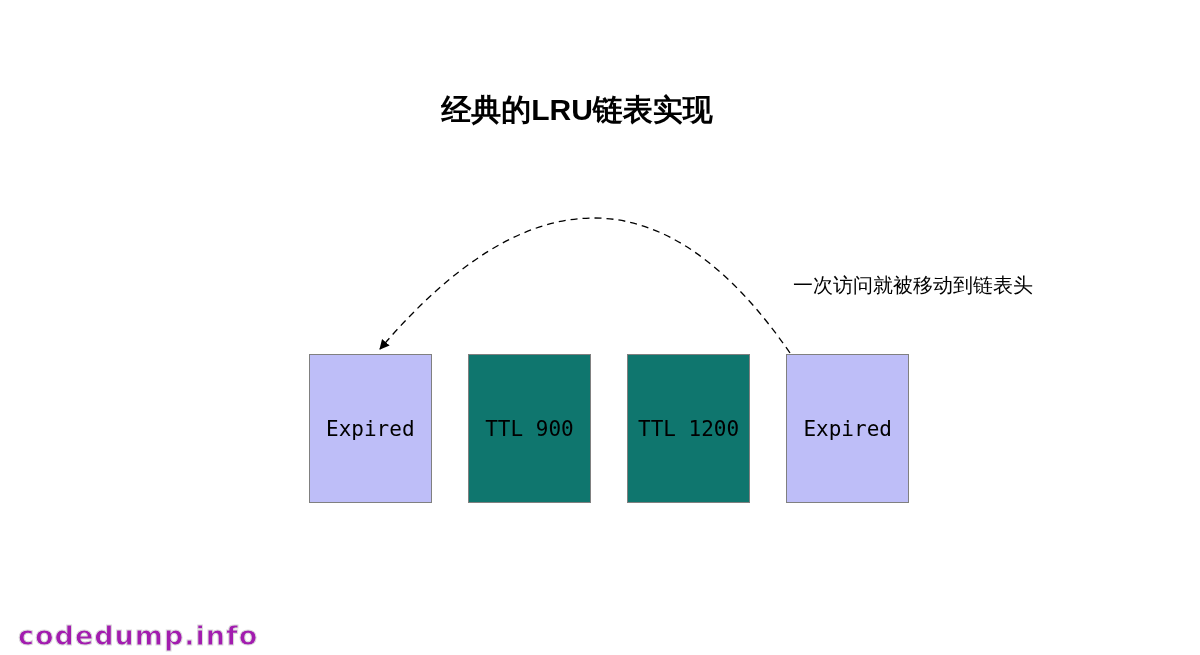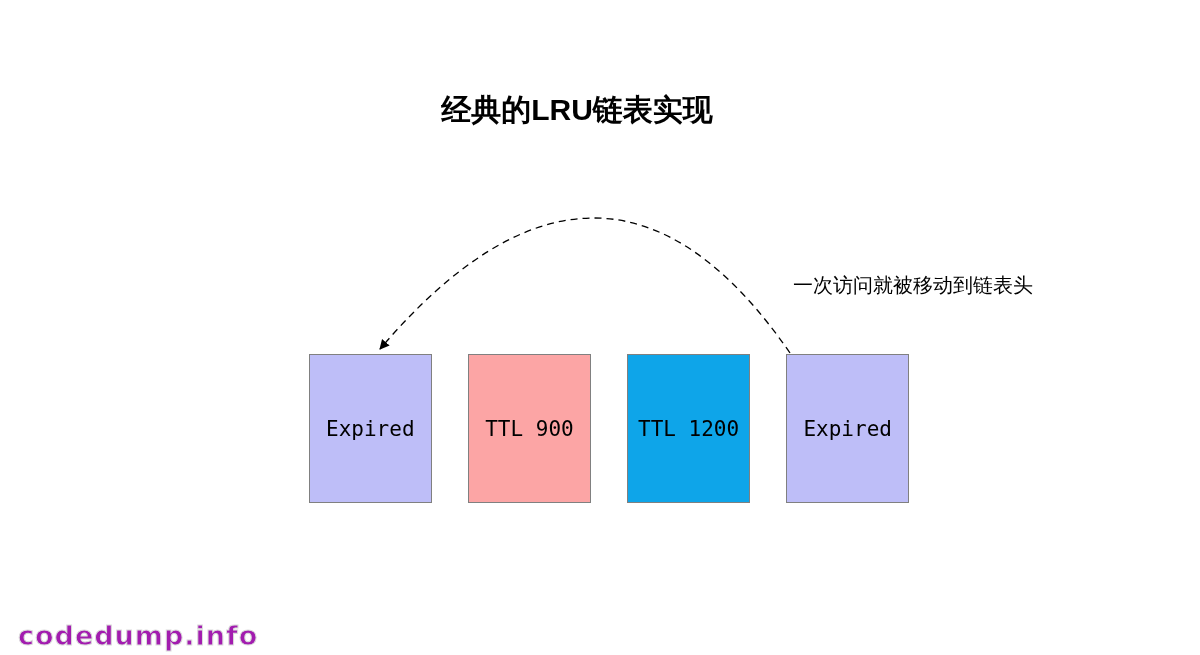--- a/index.html
+++ b/index.html
@@ -93,24 +93,24 @@
     </defs>
     <path class="arc-path" d="M 790 353 Q 605 85 380 349" marker-end="url(#arrowhead)"></path>
   </svg>
 
   <div class="annotation">一次访问就被移动到链表头</div>
 
   <div class="node-row">
     <div class="node" style="background: rgb(190, 190, 248);">
       <span>Expired</span>
     </div>
-    <div class="node" style="background: #fca5a5;">
+    <div class="node" style="background: #0f766e;">
       <span>TTL 900</span>
     </div>
-    <div class="node" style="background: #0ea5e9;">
+    <div class="node" style="background: #0f766e;">
       <span>TTL 1200</span>
     </div>
     <div class="node" style="background: rgb(190, 190, 248);">
       <span>Expired</span>
     </div>
   </div>
 
   <div class="watermark">codedump.info</div>
 
 </div>

